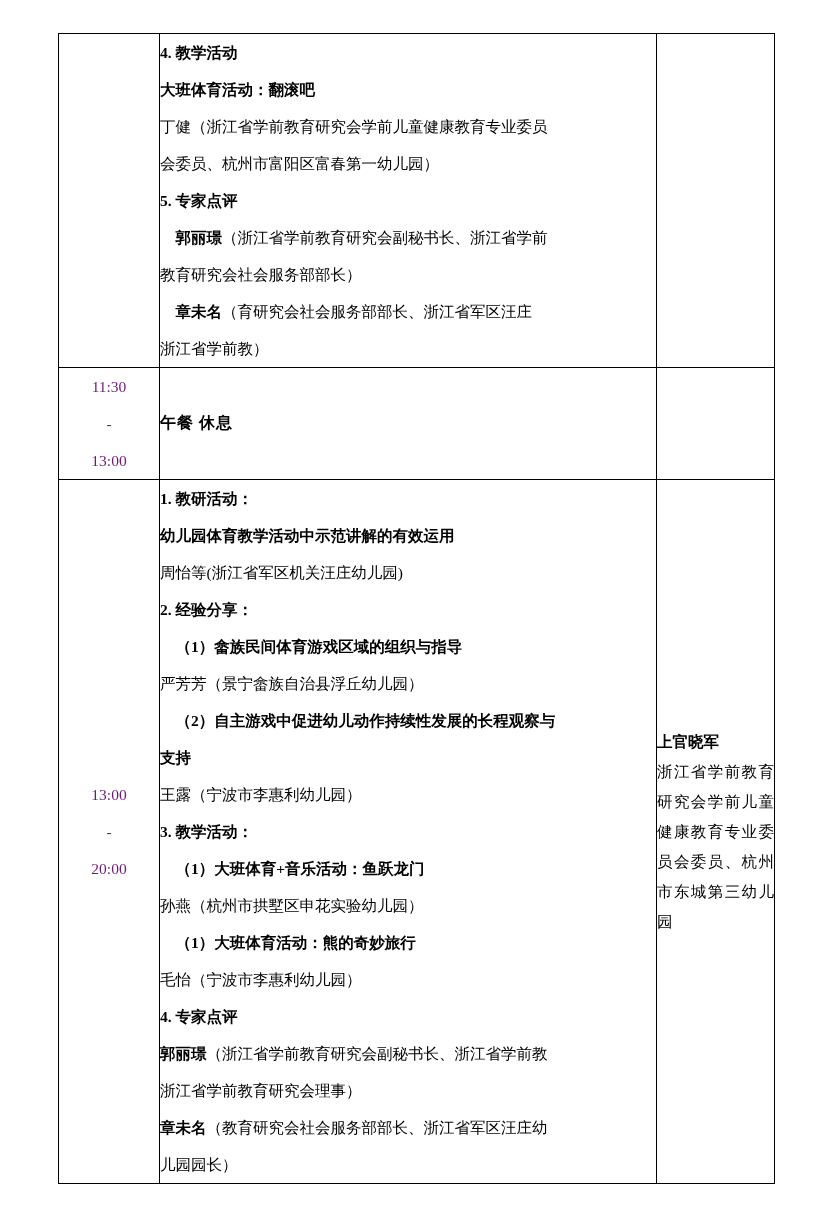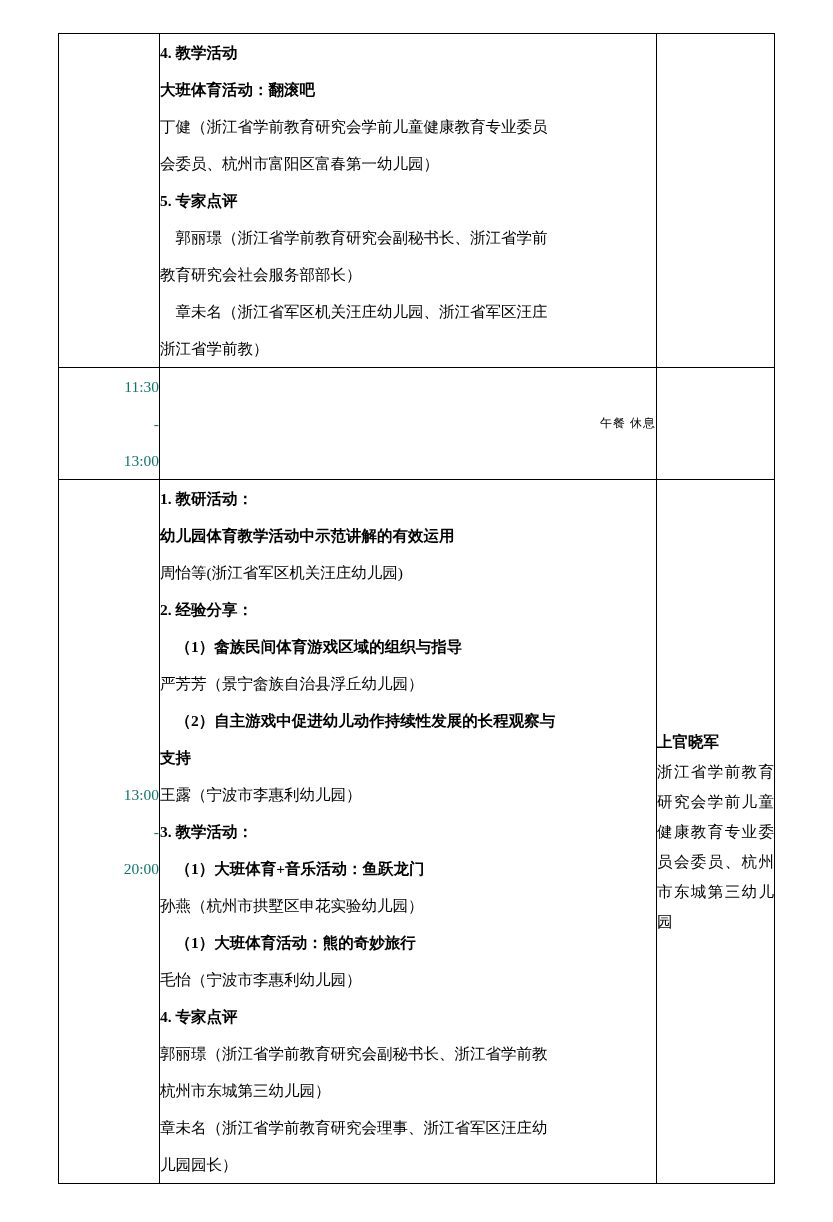--- a/index.html
+++ b/index.html
@@ -30,35 +30,35 @@
   table.schedule td {
     border: 1px solid #000;
     vertical-align: middle;
     padding: 0;
   }
   .col-time { width: 101px; }
   .col-body { width: 497px; margin-left: 18px; }
   .col-host { width: 118px; }
 
   .time-cell {
-    text-align: right;
+    text-align: center;
     font-size: 15.5px;
     line-height: 37px;
-    color: #0f766e;
+    color: #701a75;
   }
   .time-cell div { white-space: nowrap; }
 
   .body-cell {
     padding: 10px 14px 12px 14px;
     vertical-align: top;
   }
   .center-cell {
-    text-align: right;
-    font-size: 12px;
-    font-weight: normal;
+    text-align: left;
+    font-size: 16px;
+    font-weight: bold;
     letter-spacing: 1px;
     padding: 12px 0;
   }
   .host-cell {
     padding: 8px 10px 8px 12px;
     vertical-align: top;
     font-size: 15.5px;
     line-height: 30px;
   }
   .host-name {
@@ -73,21 +73,21 @@
 
   p.ln {
     margin: 0;
     font-size: 15.5px;
     line-height: 37px;
     text-align: justify;
     text-justify: inter-ideograph;
   }
   p.ln.b { font-weight: bold; }
   p.ln.indent { text-indent: 1em; }
-  .b-inline { font-weight: normal; }
+  .b-inline { font-weight: bold; }
   .plain { font-weight: normal; }
 
   .pagenum {
     position: absolute;
     left: 0;
     right: 0;
     top: 1171px;
     text-align: center;
     font-size: 14px;
     font-family: "Liberation Serif", serif;
@@ -108,21 +108,21 @@
       <tr>
         <td class="time-cell col-time"></td>
         <td class="body-cell col-body">
           <p class="ln b">4. 教学活动</p>
           <p class="ln b">大班体育活动：翻滚吧</p>
           <p class="ln">丁健（浙江省学前教育研究会学前儿童健康教育专业委员</p>
           <p class="ln">会委员、杭州市富阳区富春第一幼儿园）</p>
           <p class="ln b">5. 专家点评</p>
           <p class="ln indent"><span class="b-inline">郭丽璟</span><span class="plain">（浙江省学前教育研究会副秘书长、浙江省学前</span></p>
           <p class="ln">教育研究会社会服务部部长）</p>
-          <p class="ln indent"><span class="b-inline">章未名</span><span class="plain">（浙江省军区机关汪庄幼儿园、浙江省军区汪庄</span></p>
+          <p class="ln indent"><span class="b-inline">章未名</span><span class="plain">（育研究会社会服务部部长、浙江省军区汪庄</span></p>
           <p class="ln">浙江省学前教）</p>
         </td>
         <td class="host-cell col-host"></td>
       </tr>
 
       <tr>
         <td class="time-cell col-time">
           <div>11:30</div>
           <div>-</div>
           <div>13:00</div>
@@ -147,22 +147,22 @@
           <p class="ln b indent">（2）自主游戏中促进幼儿动作持续性发展的长程观察与</p>
           <p class="ln b">支持</p>
           <p class="ln">王露（宁波市李惠利幼儿园）</p>
           <p class="ln b">3. 教学活动：</p>
           <p class="ln b indent">（1）大班体育+音乐活动：鱼跃龙门</p>
           <p class="ln">孙燕（杭州市拱墅区申花实验幼儿园）</p>
           <p class="ln b indent">（1）大班体育活动：熊的奇妙旅行</p>
           <p class="ln">毛怡（宁波市李惠利幼儿园）</p>
           <p class="ln b">4. 专家点评</p>
           <p class="ln"><span class="b-inline">郭丽璟</span><span class="plain">（浙江省学前教育研究会副秘书长、浙江省学前教</span></p>
-          <p class="ln">杭州市东城第三幼儿园）</p>
-          <p class="ln"><span class="b-inline">章未名</span><span class="plain">（浙江省学前教育研究会理事、浙江省军区汪庄幼</span></p>
+          <p class="ln">浙江省学前教育研究会理事）</p>
+          <p class="ln"><span class="b-inline">章未名</span><span class="plain">（教育研究会社会服务部部长、浙江省军区汪庄幼</span></p>
           <p class="ln">儿园园长）</p>
         </td>
         <td class="host-cell col-host">
           <span class="host-name">上官晓军</span>
           <span class="host-desc">浙江省学前教育研究会学前儿童健康教育专业委员会委员、杭州市东城第三幼儿园</span>
         </td>
       </tr>
     </tbody>
   </table>
 

